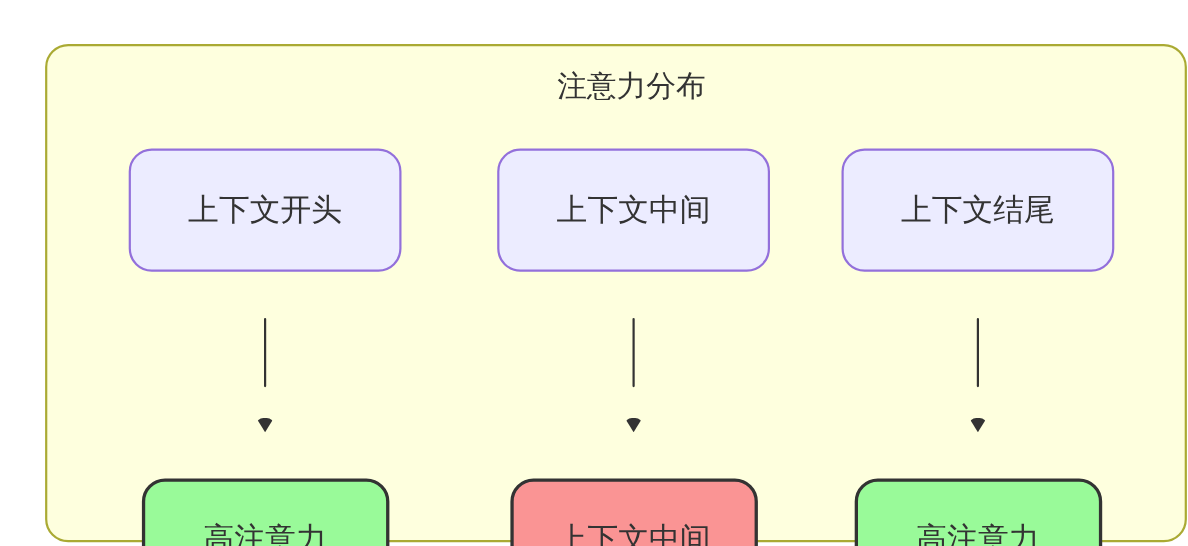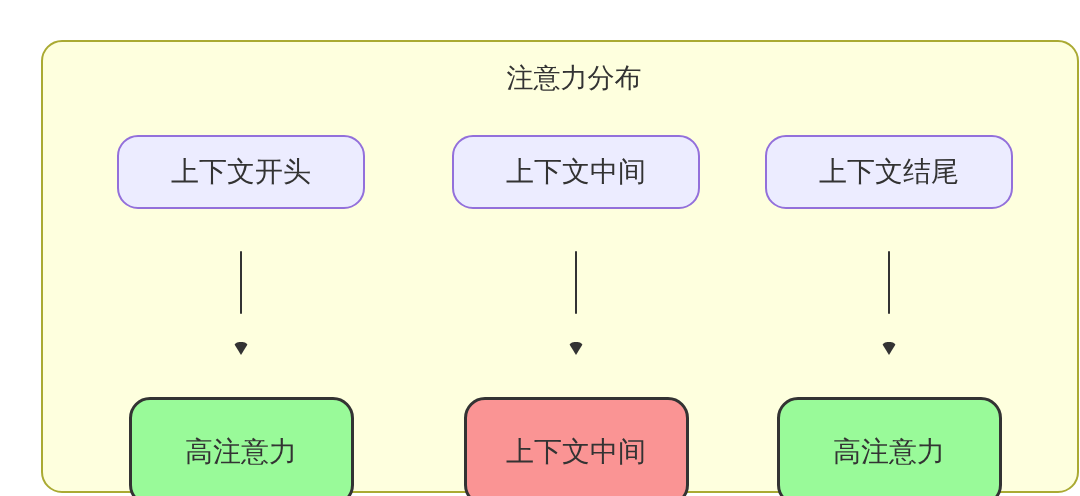--- a/index.html
+++ b/index.html
@@ -31,21 +31,21 @@
   }
   .col-0{left:60px;}
   .col-1{left:395px;}
   .col-2{left:708px;align-items:center;}
   .node{
     display:flex;align-items:center;justify-content:center;
     font-size:28px;line-height:1.2;color:var(--text);
     text-align:center;
   }
   .source-node{
-    width:248px;height:74px;
+    width:248px;height:112px;
     background:var(--source-fill);
     border:2px solid var(--source-border);
   }
   .target-node{
     width:225px;height:109px;
     border:3px solid var(--target-border);
   }
   .target-node[data-type="high"]{background:var(--high-fill);}
   .target-node[data-type="low"]{background:var(--low-fill);}
   .arrow{

